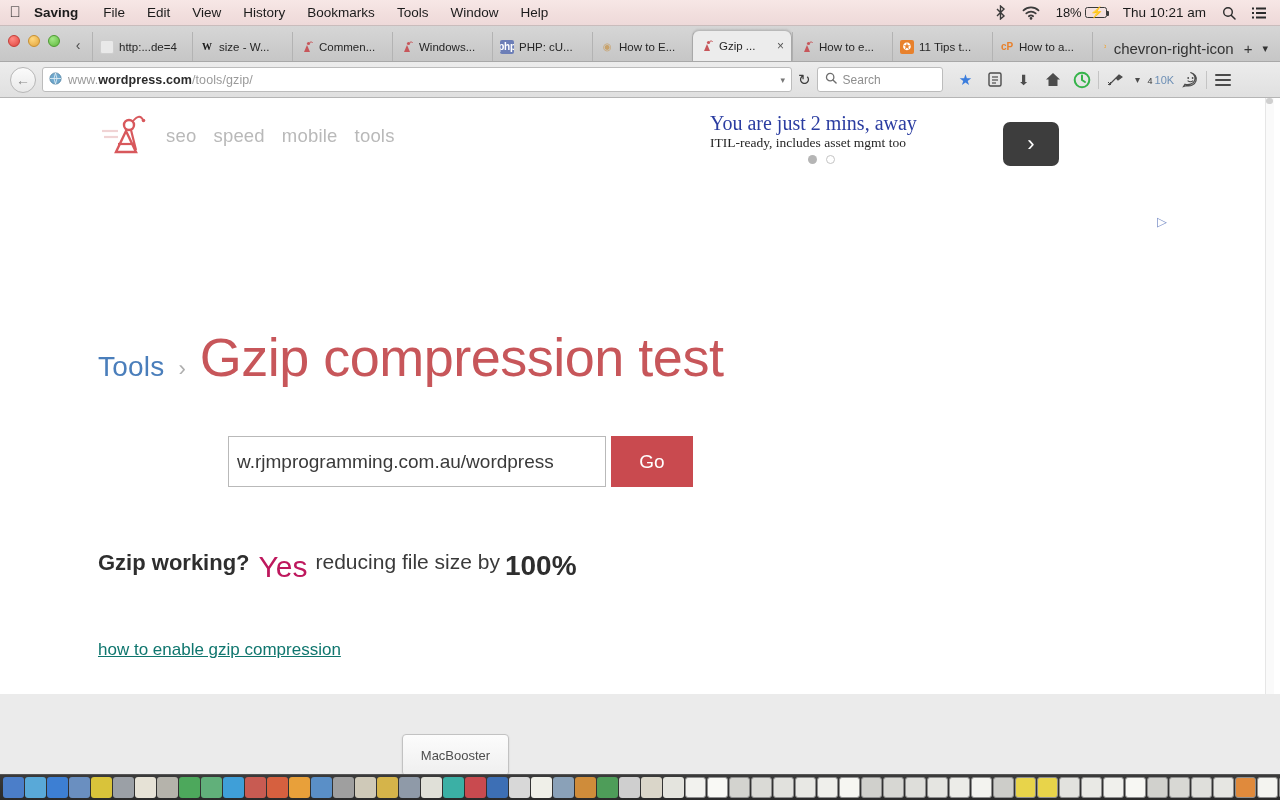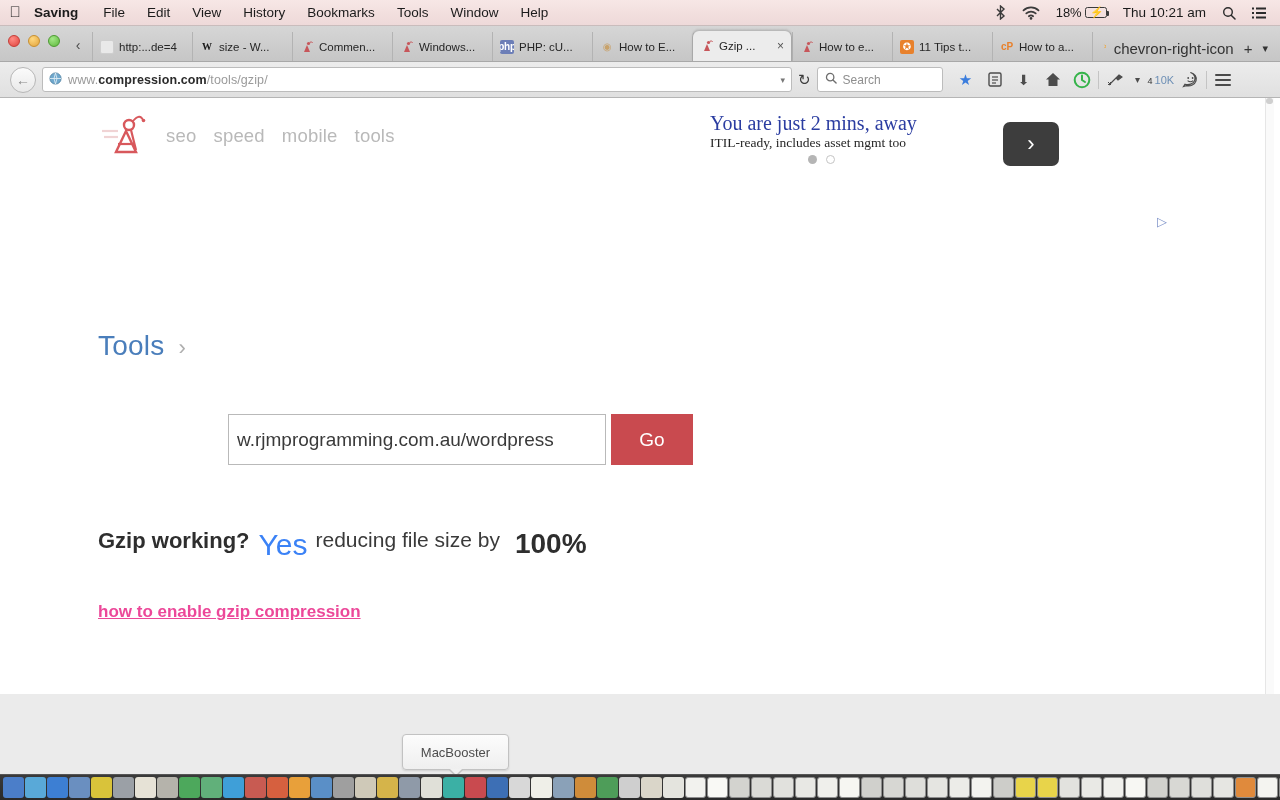--- a/index.html
+++ b/index.html
@@ -227,32 +227,32 @@
   .gobtn {
     width: 82px; height: 51px; margin-left: 5px;
     background: #c94a4f; color:#fff; border:none;
     font-size: 19px; font-family:"Liberation Sans", sans-serif;
     cursor:pointer;
   }
 
   
   .result { margin-left: 98px; margin-top: 63px; display:flex; align-items:flex-start; }
   .r-q { font-size: 22px; font-weight: bold; color:#2e2e2e; }
-  .r-yes { font-size: 30px; color:#3b82f6; margin: 0 8px 0 9px; }
+  .r-yes { font-size: 30px; color:#be185d; margin: 0 8px 16px 9px; }
   .r-mid { font-size: 21px; color:#3a3a3a; }
-  .r-pct { font-size: 28px; font-weight: bold; color:#2e2e2e; margin-left: 15px; }
+  .r-pct { font-size: 28px; font-weight: bold; color:#2e2e2e; margin-left: 5px; }
   .r-sub { margin-left: 98px; margin-top: 14px; font-size: 16.5px; color:#9d9d9d; }
   .r-link {
     display:inline-block; margin-left: 98px; margin-top: 40px;
-    font-size: 17px; color:#ec4899; text-decoration: underline; font-weight: bold;
+    font-size: 17px; color:#0f766e; text-decoration: underline;
   }
 
   
   .tooltip {
-    position:absolute; left: 402px; top: 734px; width: 107px; height: 36px;
+    position:absolute; left: 402px; top: 734px; width: 107px; height: 42px;
     background: linear-gradient(to bottom,#fcfcfc,#efefef);
     border: 1px solid #c2c2c2; border-radius: 4px;
     display:flex; align-items:center; justify-content:center;
     font-size: 13px; color:#4d4d4d;
     box-shadow: 0 1px 2px rgba(0,0,0,.12);
     z-index: 40;
   }
   .tooltip:after {
     content:""; position:absolute; left: 47px; bottom: -6px;
     width:0;height:0;border-left:6px solid transparent;border-right:6px solid transparent;
@@ -427,21 +427,21 @@
   <div class="navbar">
     <div class="navback">←</div>
 
     <div class="urlbar">
       <span class="globe">
         <svg width="13" height="13" viewBox="0 0 13 13" aria-hidden="true">
           <circle cx="6.5" cy="6.5" r="5.6" fill="#6fa8cd" stroke="#4d7fa0" stroke-width=".8"></circle>
           <path d="M1 6.5 H12 M6.5 1 Q9.5 6.5 6.5 12 Q3.5 6.5 6.5 1" fill="none" stroke="#eaf3f8" stroke-width=".8"></path>
         </svg>
       </span>
-      <span class="urltext"><span>www.</span><b>compression.com</b><span>/tools/gzip/</span></span>
+      <span class="urltext"><span>www.</span><b>wordpress.com</b><span>/tools/gzip/</span></span>
       <span class="url-right">
         <span class="caret">▾</span>
       </span>
     </div>
 
     <span class="ni reload" style="color:#3c3c3c;font-size:15px;">↻</span>
 
     <div class="searchbox">
       <span>
         <svg width="12" height="12" viewBox="0 0 13 13" aria-hidden="true">
@@ -535,20 +535,21 @@
           <span class="ad-dot hollow"></span>
         </div>
         <div class="ad-btn">›</div>
       </div>
       <div class="ad-choice">▷</div>
     </div>
 
     <div class="titleblock">
       <a href="#" class="crumb">Tools</a>
       <span class="crumb-sep">›</span>
+      <h1 class="pagetitle">Gzip compression test</h1>
     </div>
 
     <div class="formrow">
       <input class="urlinput" type="text" value="w.rjmprogramming.com.au/wordpress" style="">
       <button class="gobtn">Go</button>
     </div>
 
     <div class="result">
       <span class="r-q">Gzip working?</span>
       <span class="r-yes">Yes</span>

